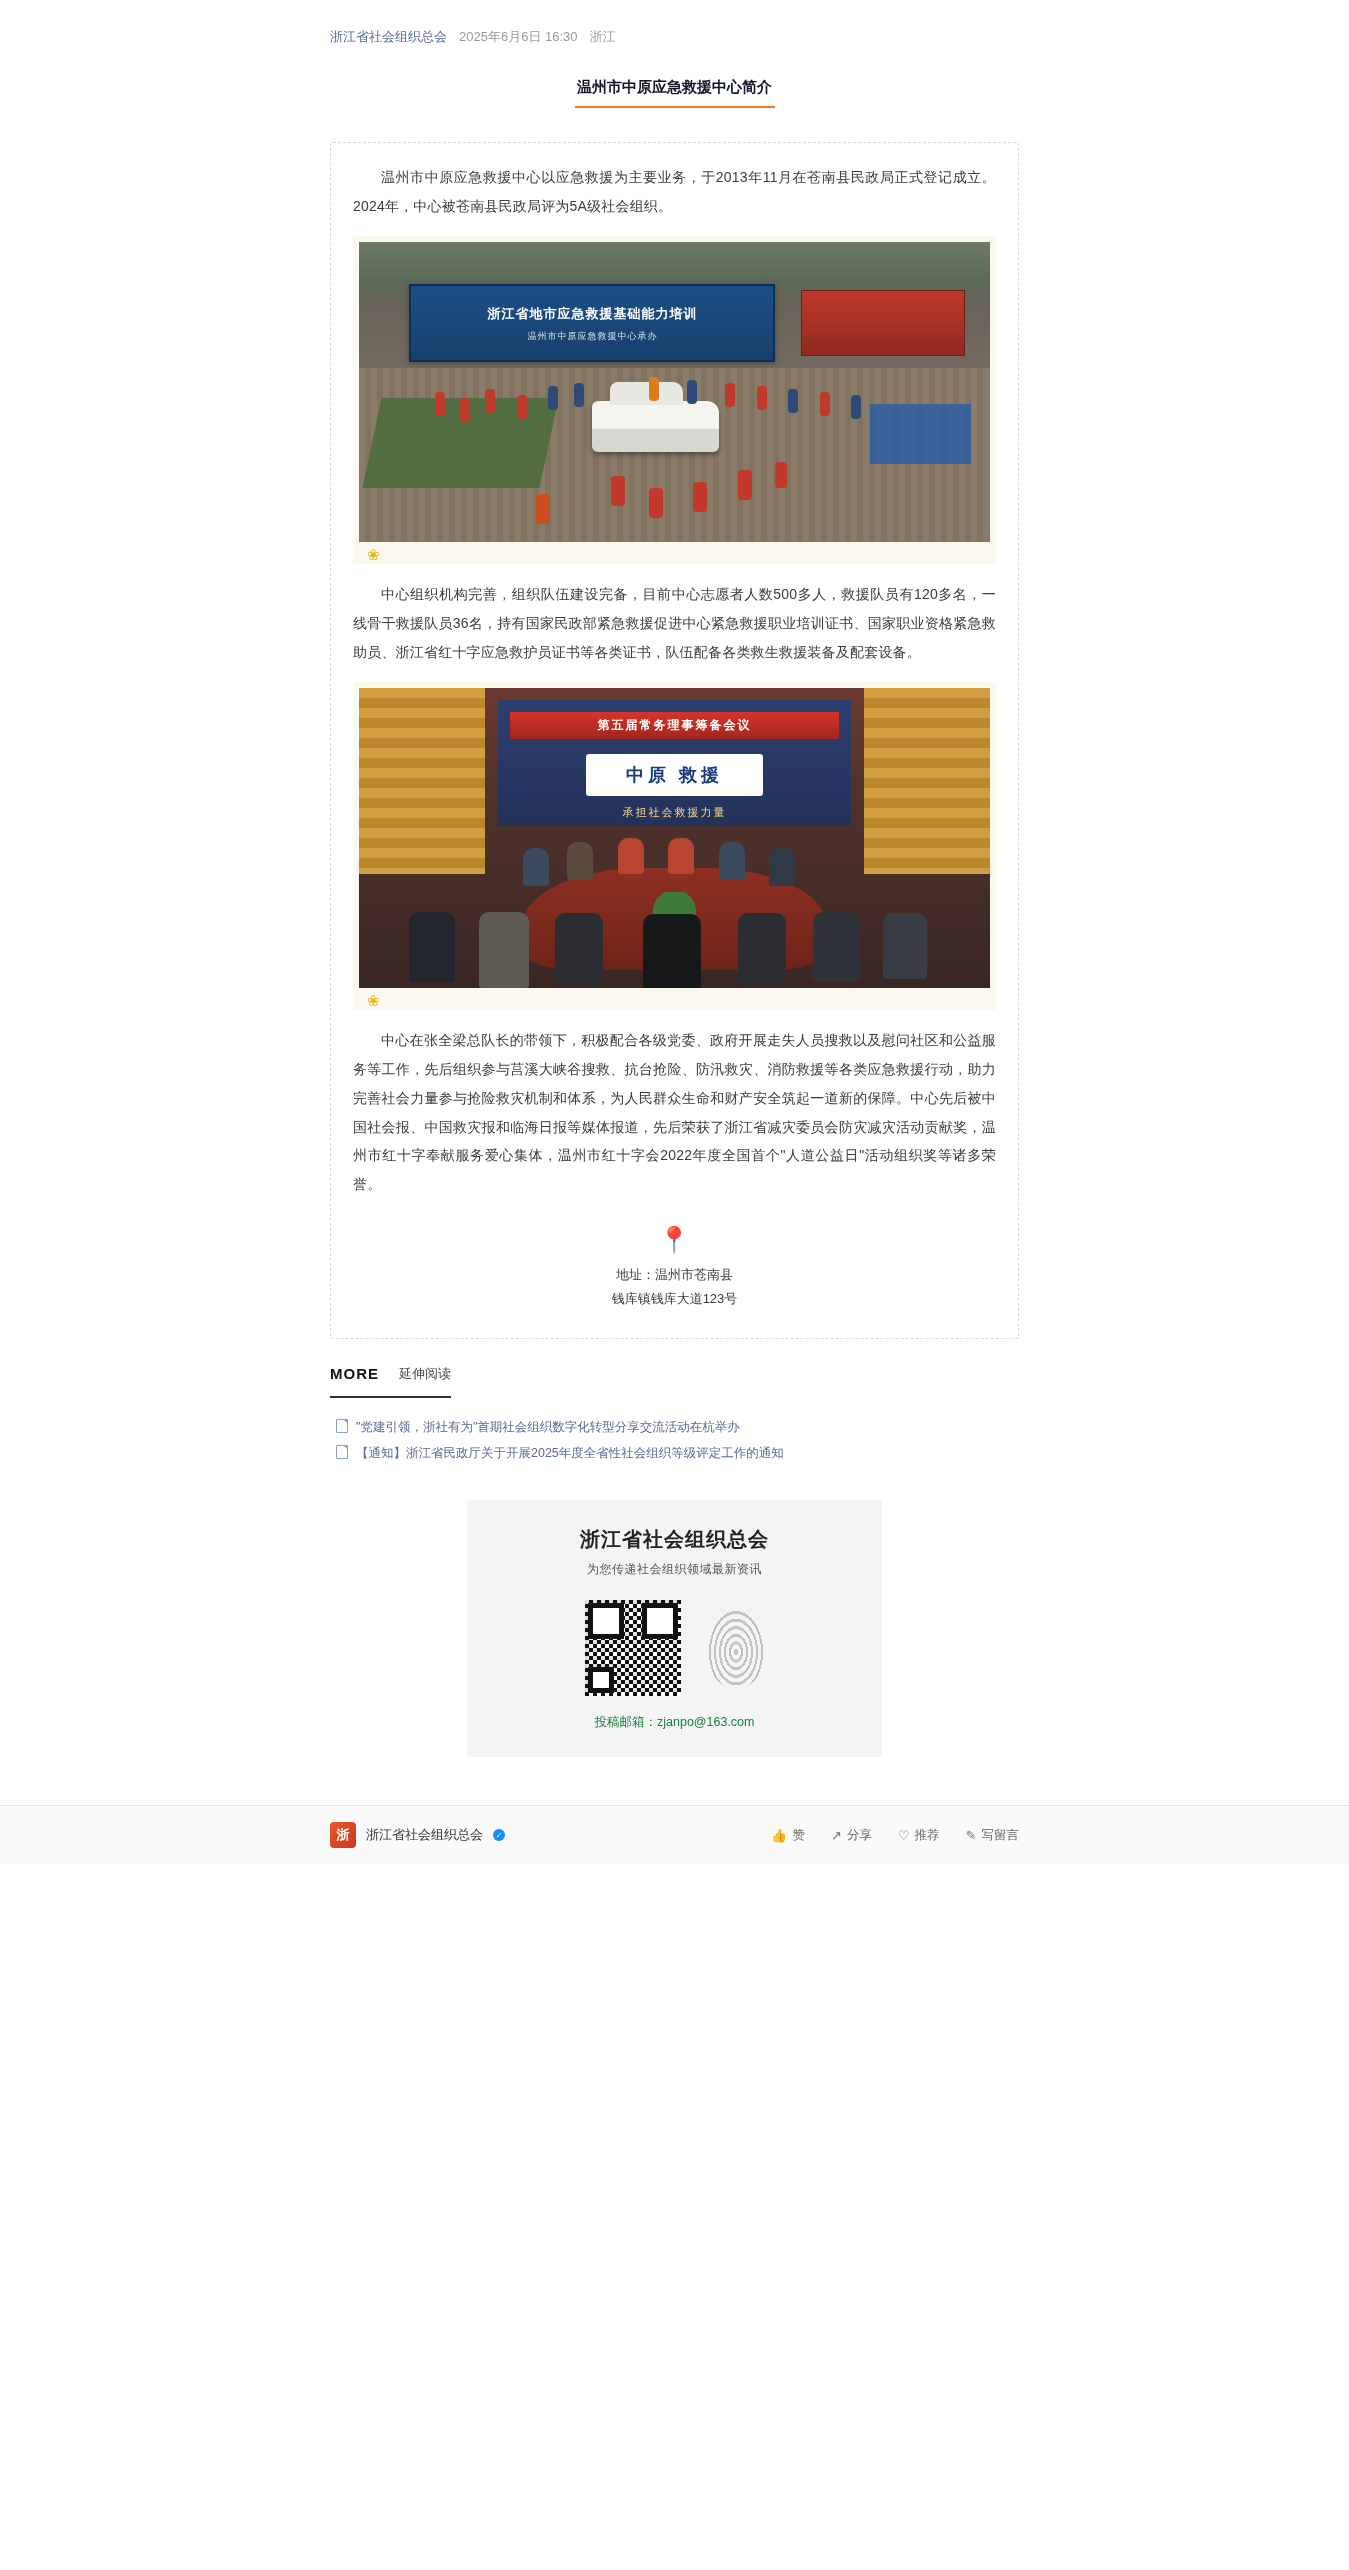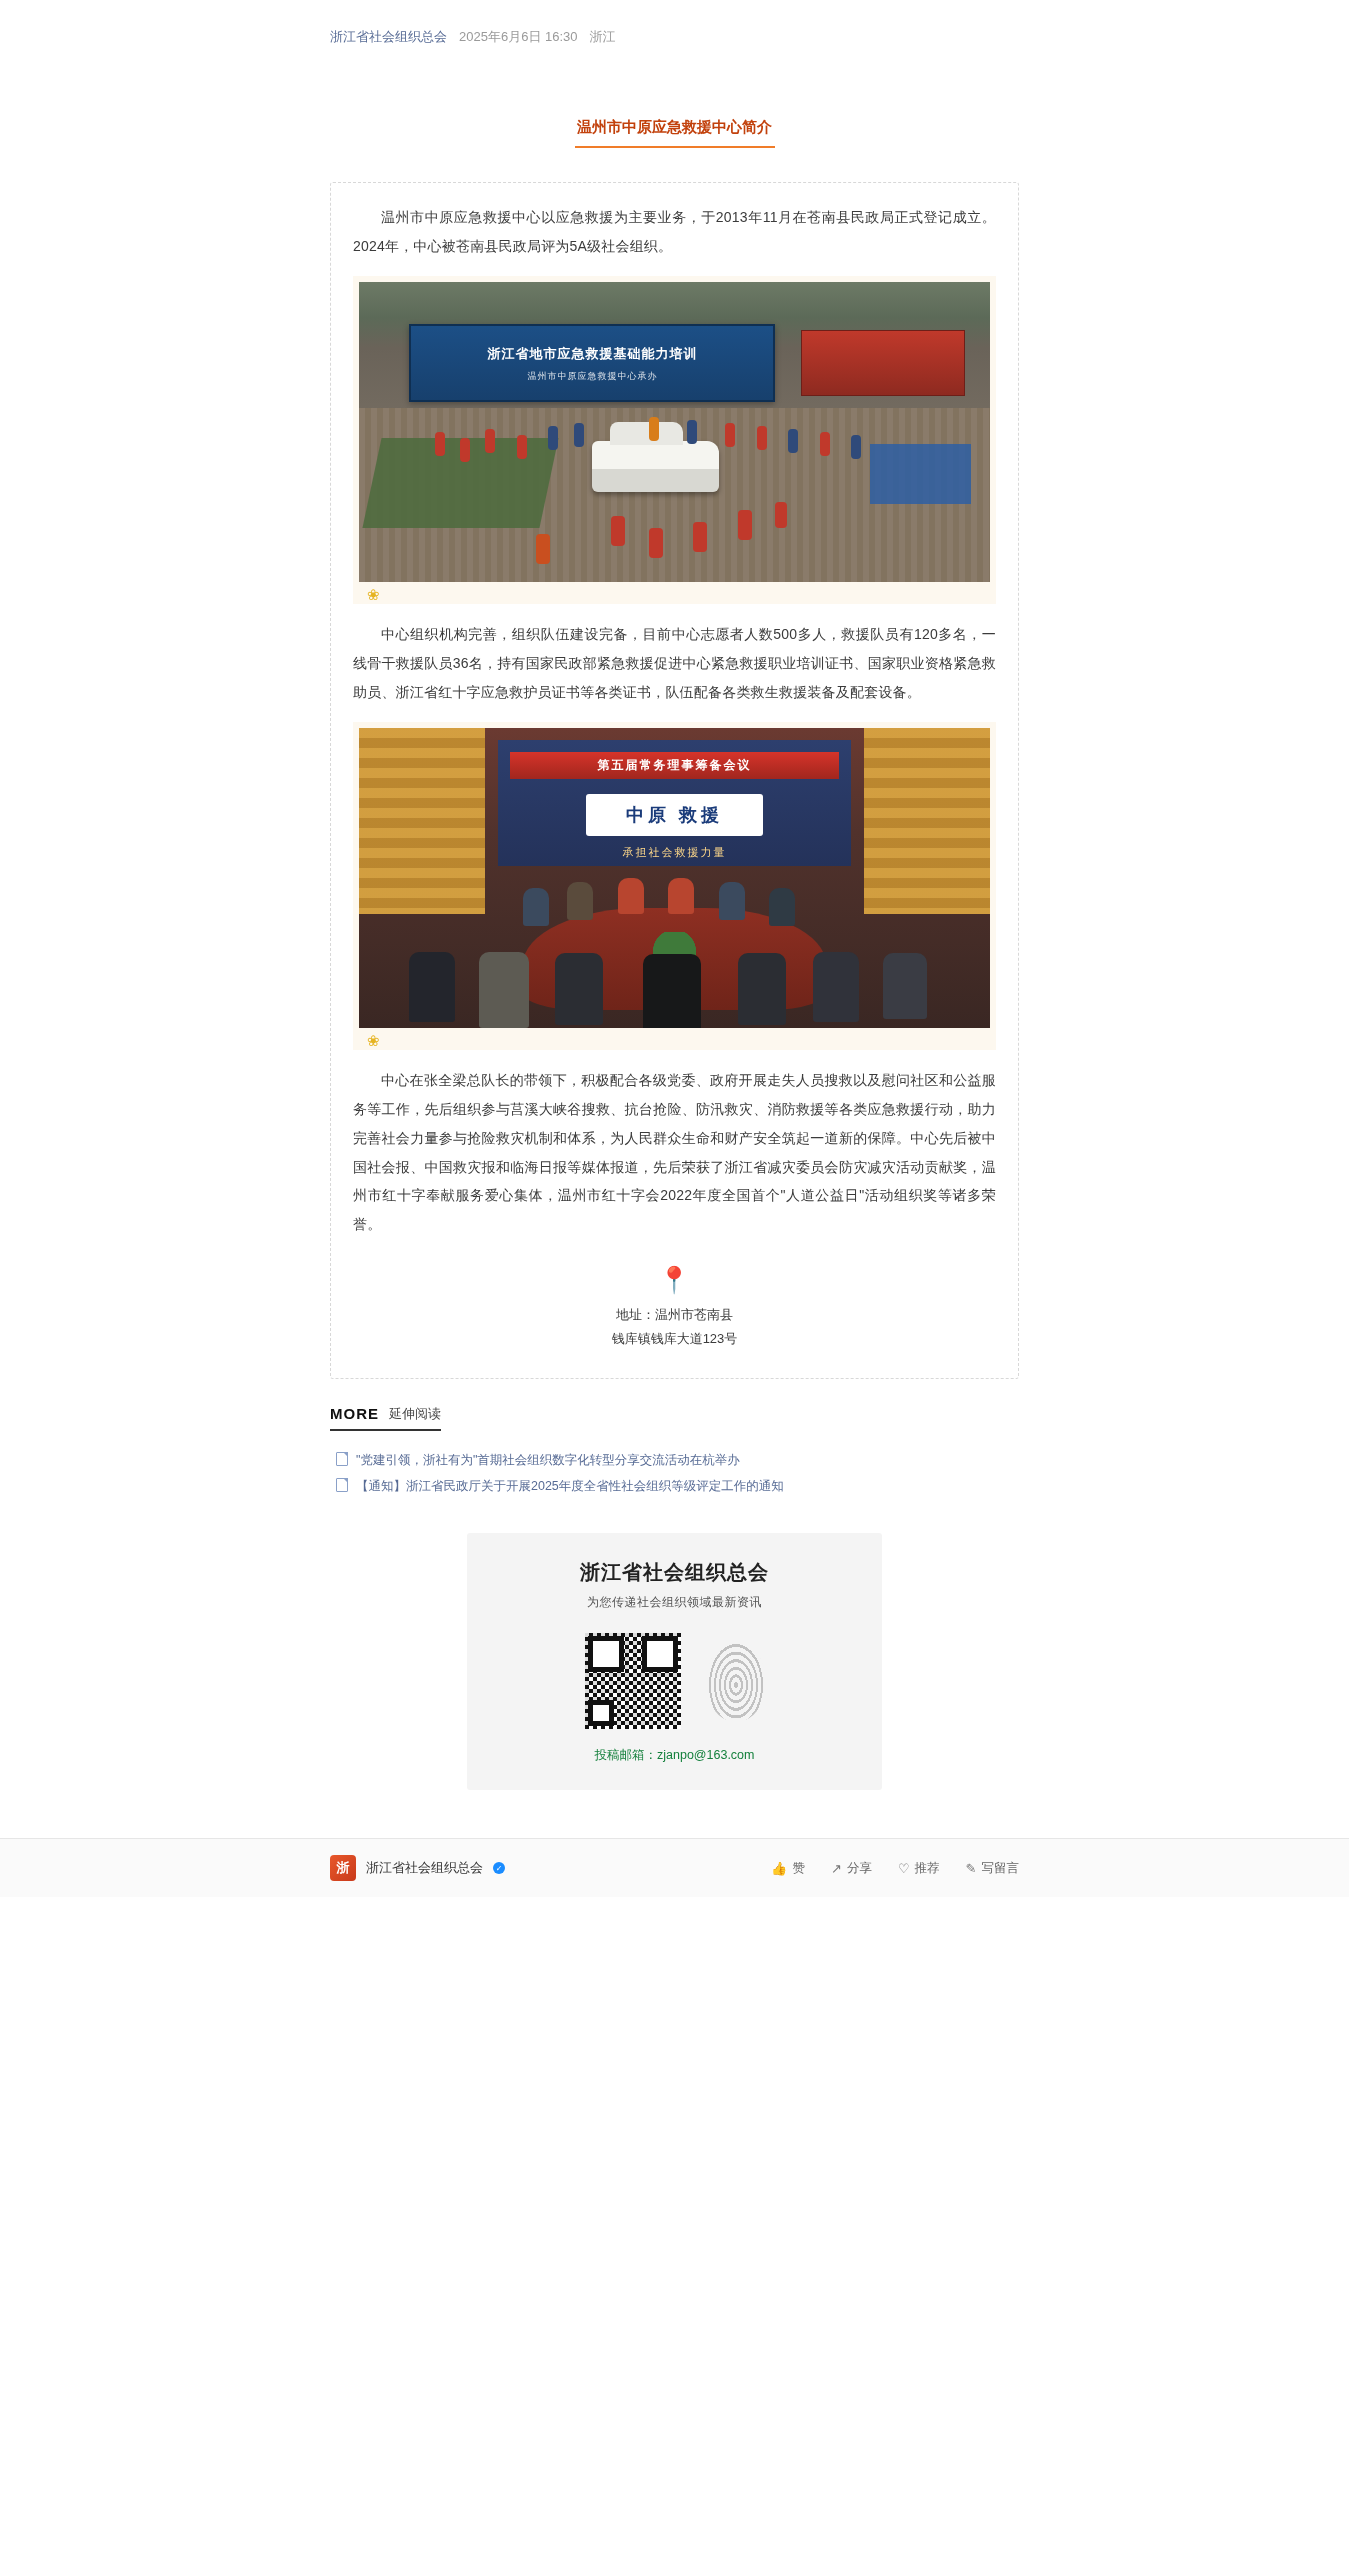--- a/index.html
+++ b/index.html
@@ -45,25 +45,24 @@
   .meta-date, .meta-loc { color: #9a9a9a; }
 
   
   .content {
     padding: 26px 330px 0 330px;
   }
   .section-heading {
     text-align: center;
     font-size: 15px;
     font-weight: bold;
-    color: #c2410c;
+    color: #0f172a;
     padding-bottom: 8px;
     margin-bottom: 26px;
     position: relative;
-    margin-top: 40px;
   }
   .section-heading .underline {
     display: block;
     width: 200px;
     height: 2px;
     background: #f07c29;
     margin: 9px auto 0 auto;
   }
 
   .dashed-box {
@@ -209,22 +208,22 @@
   }
 
   
   .source-wrap { padding: 20px 330px 0 330px; }
   .source-rule { border-top: 1px solid #e8e8e8; margin-bottom: 12px; }
   .source-text { font-size: 12px; color: #9a9a9a; }
 
   
   .more-wrap { padding: 26px 330px 0 330px; }
   .more-head {
-    display: inline-flex; align-items: center; gap: 10px;
-    border-bottom: 2px solid #333; padding-bottom: 6px;
+    display: inline-flex; align-items: center; gap: 20px;
+    border-bottom: 2px solid #333; padding-bottom: 13px;
   }
   .more-badge {
     font-size: 15px; font-weight: bold; letter-spacing: 1px; color: #111;
   }
   .more-label { font-size: 13px; color: #444; }
   .more-list { margin-top: 16px; padding-left: 6px; }
   .more-item {
     display: flex; align-items: flex-start; gap: 8px;
     font-size: 12.5px; color: #576b95; line-height: 2.1;
     cursor: pointer;

